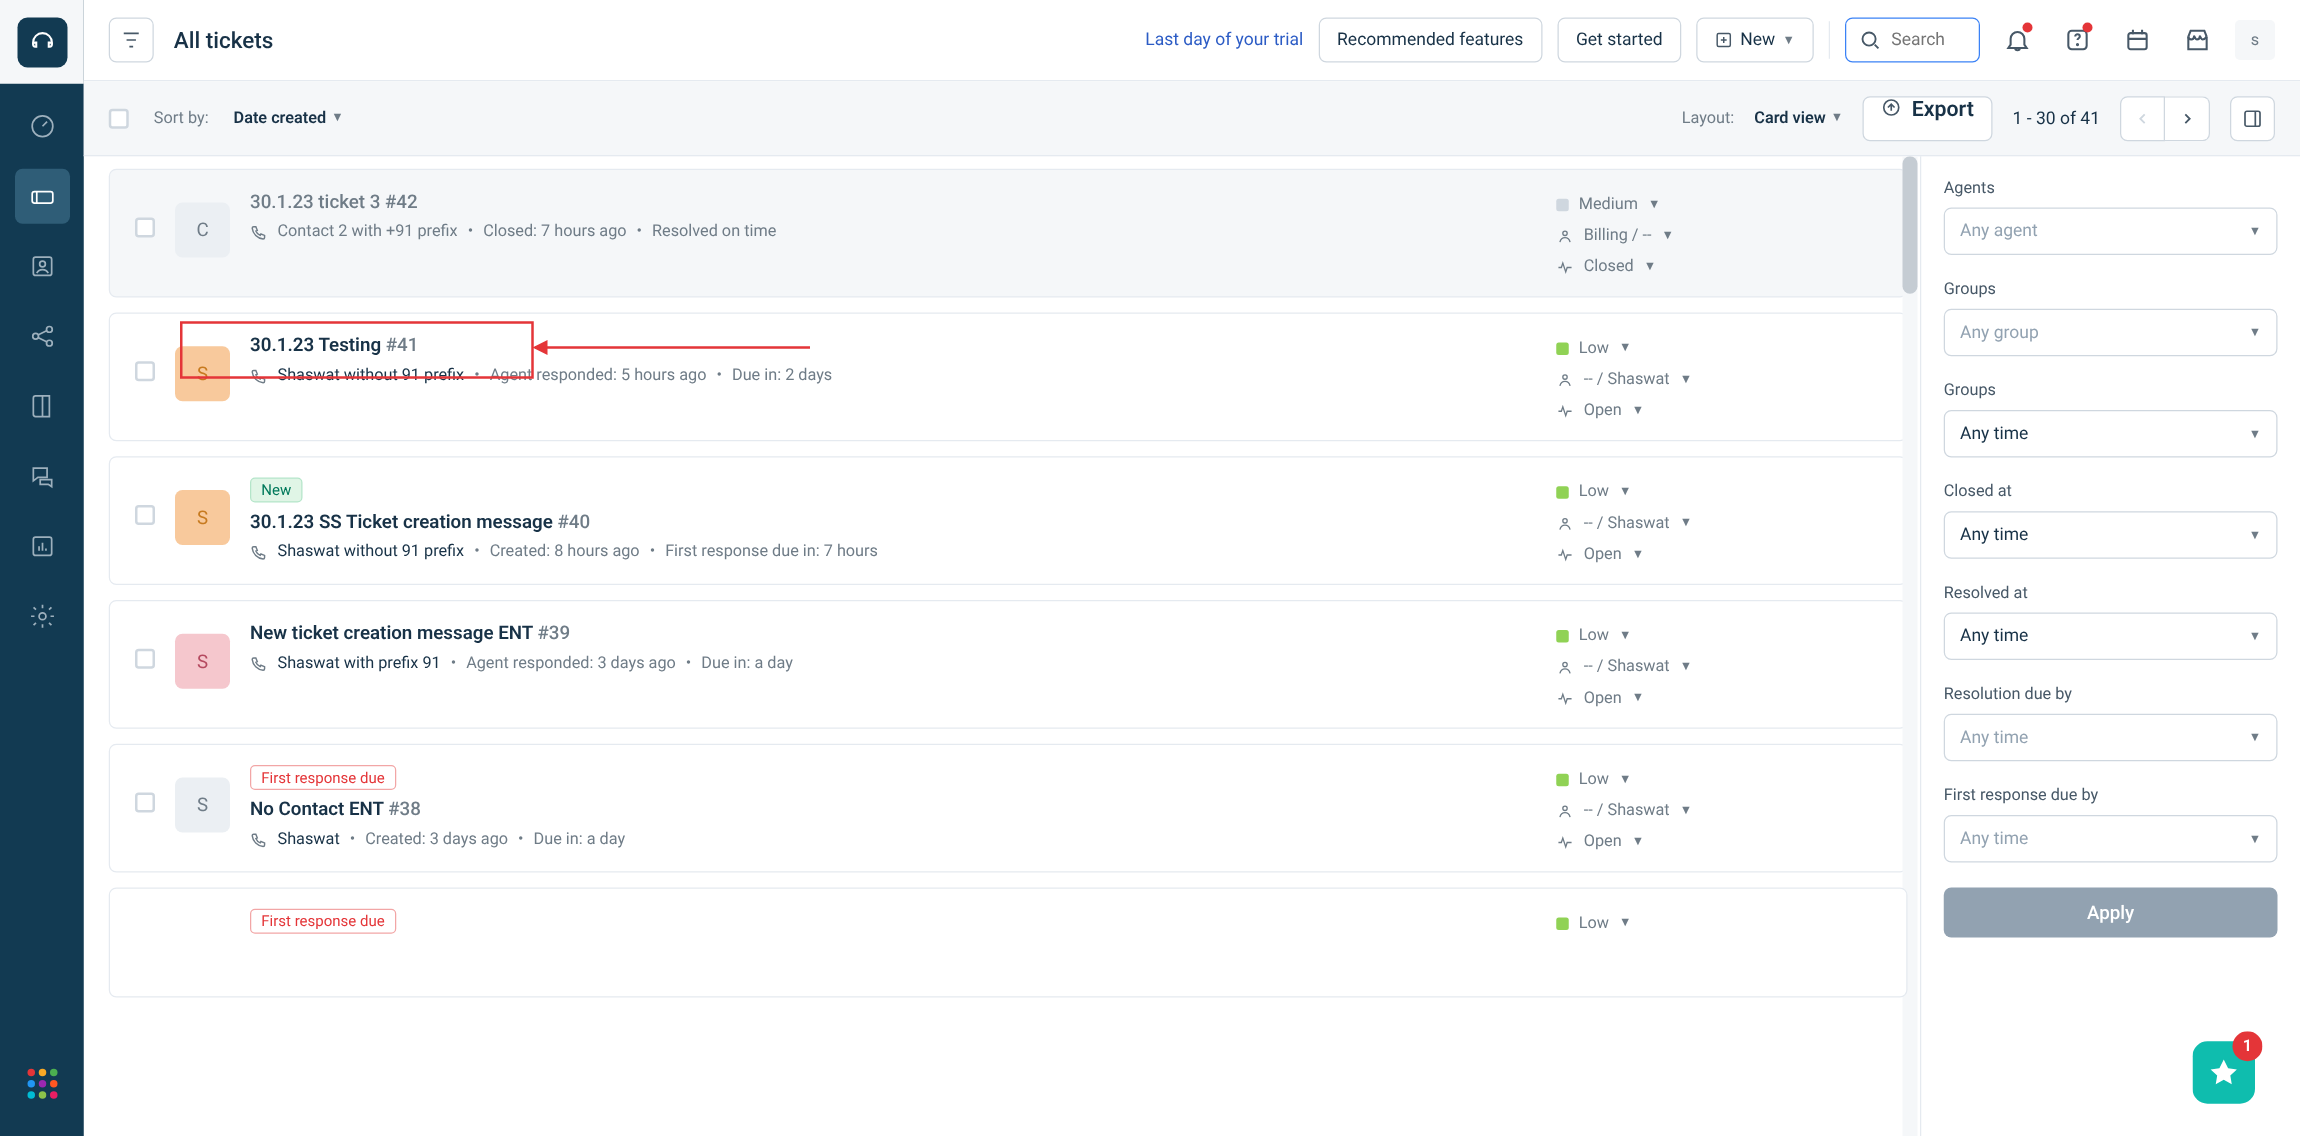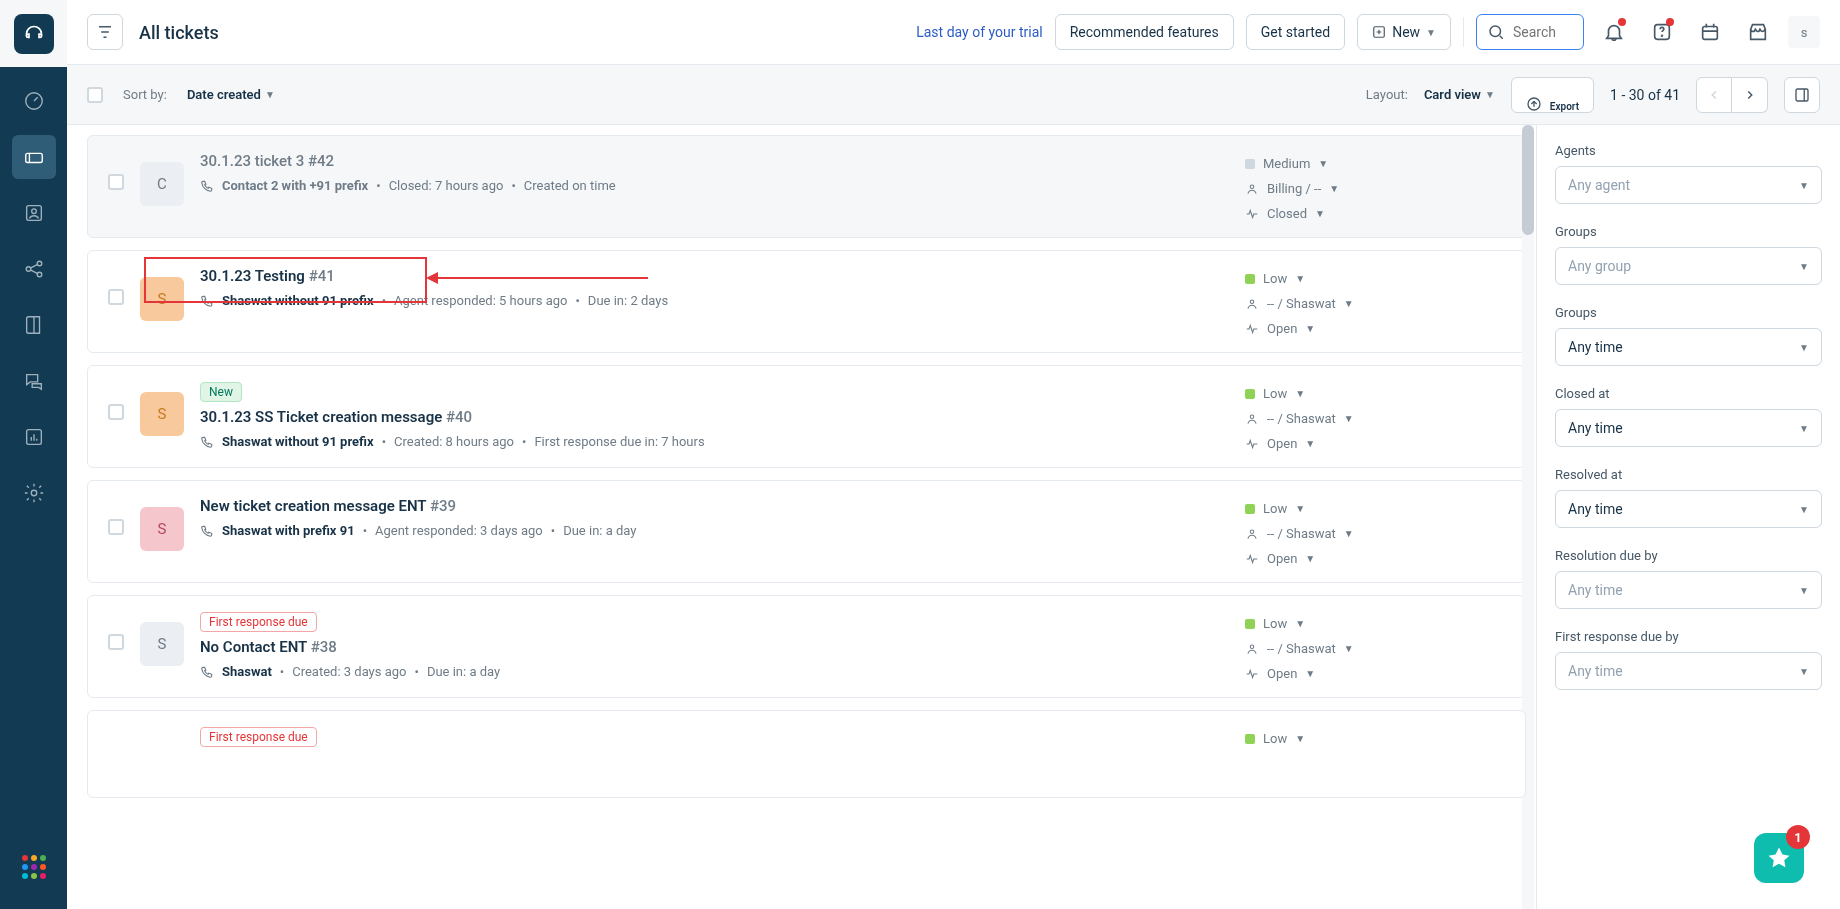--- a/index.html
+++ b/index.html
@@ -24,21 +24,21 @@
 .search-box input{border:none;outline:none;font-size:14px;color:#6f7c87;width:60px}
 .icon-btn{width:36px;height:36px;display:flex;align-items:center;justify-content:center;cursor:pointer;position:relative}
 .red-dot{position:absolute;top:4px;right:6px;width:8px;height:8px;background:#e43538;border-radius:50%}
 .avatar-sm{width:32px;height:32px;background:#f5f7f9;border-radius:4px;display:flex;align-items:center;justify-content:center;color:#6f7c87;font-size:13px}
 .toolbar{height:60px;background:#f5f7f9;display:flex;align-items:center;padding:0 20px;gap:20px;border-bottom:1px solid #e5eaf0}
 .chk{width:16px;height:16px;border:2px solid #cfd7df;border-radius:3px;cursor:pointer;background:#fff}
 .sort-label{color:#6f7c87;font-size:13px}
 .sort-val{color:#183247;font-size:13px;font-weight:600;cursor:pointer;display:flex;align-items:center;gap:4px}
 .toolbar-right{margin-left:auto;display:flex;align-items:center;gap:16px}
 .layout-label{color:#6f7c87;font-size:13px}
-.export-btn{height:36px;padding:0 14px;border:1px solid #cfd7df;border-radius:6px;background:#fff;font-size:10px;font-weight:600;color:#183247;cursor:pointer;display:flex;align-items:flex-end;gap:8px}
+.export-btn{height:36px;padding:0 14px;border:1px solid #cfd7df;border-radius:6px;background:#fff;font-size:17px;font-weight:600;color:#183247;cursor:pointer;display:flex;align-items:flex-start;gap:8px}
 .page-info{color:#183247;font-size:14px}
 .page-nav{display:flex;gap:0}
 .page-nav-btn{width:36px;height:36px;border:1px solid #cfd7df;background:#fff;display:flex;align-items:center;justify-content:center;cursor:pointer}
 .page-nav-btn:first-child{border-radius:6px 0 0 6px}
 .page-nav-btn:last-child{border-radius:0 6px 6px 0;border-left:none}
 .page-nav-btn.disabled{color:#cfd7df;cursor:not-allowed}
 .panel-toggle{width:36px;height:36px;border:1px solid #cfd7df;border-radius:6px;background:#fff;display:flex;align-items:center;justify-content:center;cursor:pointer}
 .content{flex:1;display:flex;min-height:0}
 .tickets-col{flex:1;overflow-y:auto;padding:10px 10px 0 20px;position:relative}
 .scroll-track{position:absolute;right:2px;top:0px;width:12px;height:100%;background:#f5f7f9}
@@ -51,21 +51,21 @@
 .av-orange{background:#f8c99c;color:#c77a1f}
 .av-pink{background:#f5c7cd;color:#b5495f}
 .ticket-main{flex:1;min-width:0}
 .badge{display:inline-block;padding:2px 8px;border-radius:4px;font-size:12px;margin-bottom:6px}
 .badge-new{background:#e0f5e6;color:#00795b;border:1px solid #b4e5c9}
 .badge-due{background:#fff;color:#e43538;border:1px solid #f2a6a6}
 .ticket-title{font-size:15px;font-weight:600;color:#183247;cursor:pointer}
 .ticket-title.closed-t{color:#6f7c87;font-weight:500}
 .ticket-id{color:#6f7c87;font-weight:500}
 .ticket-meta{display:flex;align-items:center;gap:8px;margin-top:8px;color:#6f7c87;font-size:13px;flex-wrap:wrap}
-.ticket-meta span.contact{color:#183247;font-weight:700}
+.ticket-meta span.contact{color:#183247;font-weight:400}
 .ticket-meta.closed-m span.contact{color:#6f7c87}
 .ticket-right{width:260px;display:flex;flex-direction:column;gap:10px;color:#6f7c87;font-size:13px;padding-top:4px}
 .tr-row{display:flex;align-items:center;gap:8px;cursor:pointer}
 .pri-dot{width:10px;height:10px;border-radius:2px}
 .pri-green{background:#90d255}
 .pri-grey{background:#cfd7df}
 .annotation{position:absolute;top:134px;left:530px;z-index:10;display:flex;align-items:flex-start;gap:12px;pointer-events:none}
 .arrow-line{width:220px;height:2px;background:#e43538;position:relative;margin-top:12px}
 .arrow-line::before{content:'';position:absolute;left:-2px;top:-5px;border-right:12px solid #e43538;border-top:6px solid transparent;border-bottom:6px solid transparent}
 .ann-text{color:#e43538;font-size:15px;line-height:1.4;max-width:360px}
@@ -274,21 +274,21 @@
       
       <span class="ticket-title closed-t">30.1.23 ticket 3 <span class="ticket-id">#42</span></span>
       <div class="ticket-meta closed-m">
         <svg width="14" height="14" viewBox="0 0 24 24" fill="none" stroke="currentColor" stroke-width="2">
                   <path d="M5 4h3l2 5-2 1a11 11 0 006 6l1-2 5 2v3a2 2 0 01-2 2A17 17 0 013 6a2 2 0 012-2z"></path>
                 </svg>
                 <span class="contact">Contact 2 with +91 prefix</span>
         <span>•</span>
                 <span>Closed: 7 hours ago</span>
                 <span>•</span>
-                <span>Created on time</span>
+                <span>Resolved on time</span>
       </div>
     </div>
     <div class="ticket-right">
       <div class="tr-row">
                 <span class="pri-dot pri-grey"></span>
                 <span>Medium</span>
                 <span class="caret">▼</span>
               </div>
       <div class="tr-row">
                 <svg width="14" height="14" viewBox="0 0 24 24" fill="none" stroke="currentColor" stroke-width="1.8">
@@ -532,20 +532,21 @@
               <span class="caret">▼</span>
             </div>
           </div>
         <div class="f-group">
             <div class="f-label">First response due by</div>
             <div class="f-select ph">
               <span>Any time</span>
               <span class="caret">▼</span>
             </div>
           </div>
+        <button class="apply-btn">Apply</button>
       </div>
     </div>
   </div>
 </div>
 
 <div class="fab">
   <svg width="28" height="28" viewBox="0 0 24 24" fill="#fff">
       <path d="M12 3l3 6 6 1-4.5 4 1 6L12 17l-5.5 3 1-6L3 10l6-1 3-6z"></path>
     </svg>
   <div class="fab-badge">1</div>

